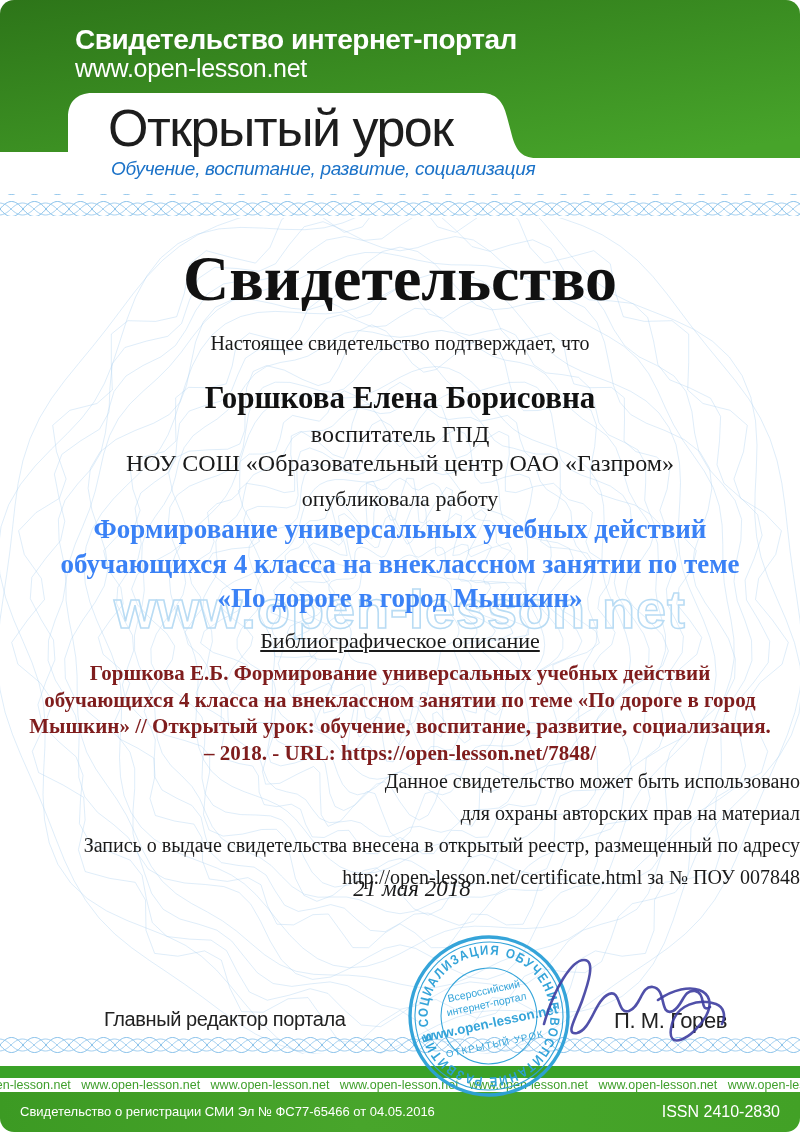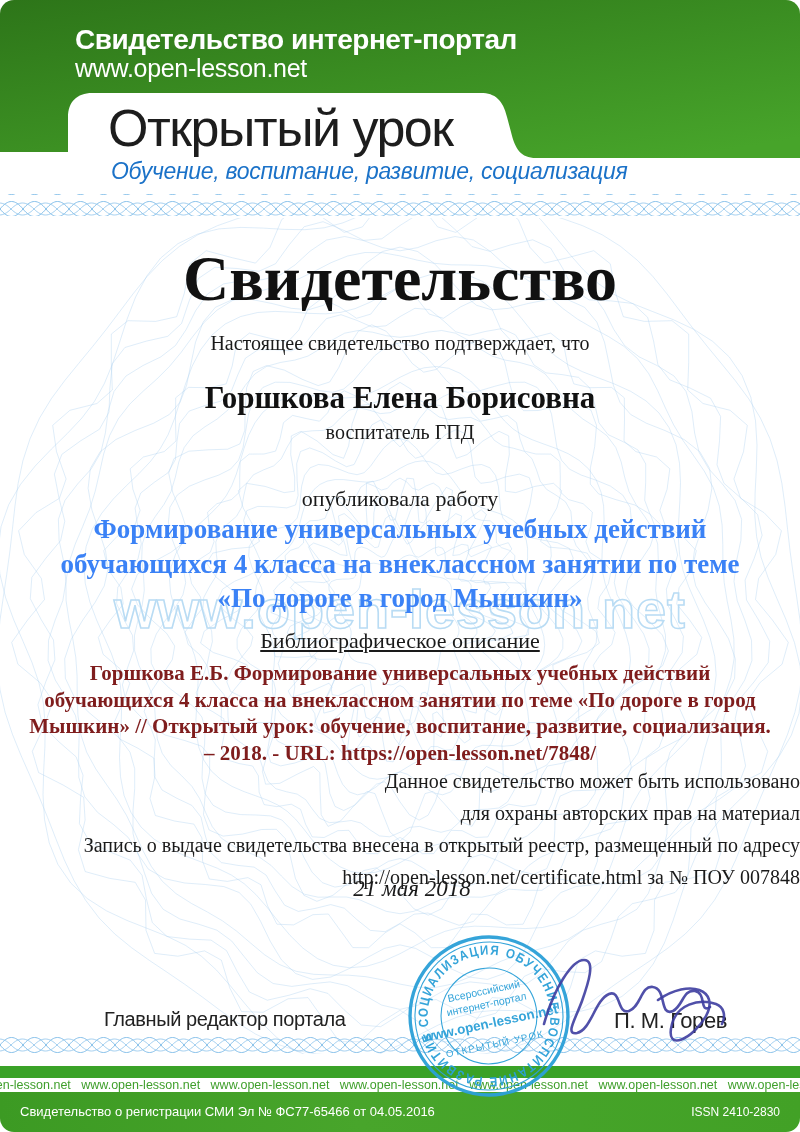--- a/index.html
+++ b/index.html
@@ -15,28 +15,28 @@
   #rosette path{fill:none;stroke:#aed3ef;stroke-width:.8;opacity:.5;}
   .band{fill:url(#lat);}
   #wm{font-family:"Liberation Sans",sans-serif;font-weight:bold;font-size:54px;
       letter-spacing:1px;fill:none;stroke:#b9dcf4;stroke-width:1.6px;text-anchor:middle;}
 
   
   .hdr{position:absolute;left:0;top:0;z-index:2;}
   .portal-title{left:75px;top:24px;z-index:3;color:#fff;font-weight:bold;font-size:28px;letter-spacing:-.5px;}
   .portal-url{left:75px;top:54px;z-index:3;color:#fff;font-size:25px;letter-spacing:-.3px;}
   .site-name{left:108px;top:98px;z-index:3;color:#1d1d1d;font-size:52px;font-weight:500;letter-spacing:-1.5px;}
-  .tagline{left:111px;top:158px;z-index:3;color:#1b72c8;font-size:23px;font-style:italic;letter-spacing:-.3px;}
+  .tagline{left:111px;top:158px;z-index:3;color:#1b72c8;font-size:19px;font-style:italic;letter-spacing:-.3px;}
 
   
   .z2{z-index:2;}
   .main-title{top:242px;font-size:64px;font-weight:bold;color:#111;}
   .confirm{top:332px;font-size:20px;color:#1a1a1a;}
   .pname{top:380px;font-size:31px;font-weight:bold;color:#111;}
-  .prole{top:421px;font-size:20px;color:#1a1a1a;}
+  .prole{top:421px;font-size:24px;color:#1a1a1a;}
   .porg{top:450px;font-size:24px;color:#1a1a1a;}
   .paction{top:486px;font-size:22px;color:#1a1a1a;}
   .wtitle{top:512px;font-size:27px;font-weight:bold;line-height:34.5px;color:#3b82f6;white-space:pre-line;}
   .blabel{top:628px;font-size:22px;color:#1a1a1a;text-decoration:underline;}
   .btext{top:660px;font-size:21px;font-weight:bold;line-height:26.5px;color:#7f1d1d;white-space:pre-line;}
   .usage{top:765px;font-size:20px;line-height:32px;color:#1a1a1a;white-space:pre-line;text-align:right;}
   .cdate{top:876px;font-size:23px;font-style:italic;color:#1a1a1a;margin-left:12px;}
 
   
   .editor-label{left:104px;top:1008px;font-size:20px;letter-spacing:-.4px;color:#222;z-index:2;}
@@ -48,21 +48,21 @@
   .sig{position:absolute;left:538px;top:938px;z-index:6;}
   .sig path{fill:none;stroke:#3d3da0;stroke-width:2.6;stroke-linecap:round;opacity:.9;}
 
   
   .stripe{left:0;top:1066px;width:800px;height:12px;background:#3aa227;z-index:3;}
   .wwwrow{left:0;top:1078px;width:800px;height:14px;background:#fff;z-index:3;overflow:hidden;
           white-space:nowrap;color:#3f9f2b;font-size:12.5px;line-height:14px;word-spacing:7px;text-indent:-48px;}
   .footer{left:0;top:1092px;width:800px;height:40px;z-index:4;
           background:linear-gradient(90deg,#3c9a23,#48a52b 45%,#42a126);}
   .reg{position:absolute;left:20px;top:0;line-height:40px;color:#fff;font-size:13px;}
-  .issn{position:absolute;right:20px;top:0;line-height:40px;color:#fff;font-size:12px;margin-left:32px;}
+  .issn{position:absolute;right:20px;top:0;line-height:40px;color:#fff;font-size:16px;margin-left:32px;}
 </style>
 </head>
 <body>
 
 <div class="page">
 
   <svg class="bg" width="800" height="1132">
     <defs>
       <pattern id="lat" width="46" height="22" patternUnits="userSpaceOnUse">
         <g fill="none" stroke="#85bfe9" stroke-width="1">
@@ -120,20 +120,21 @@
   </svg>
   <div class="abs portal-title">Свидетельство интернет-портал</div>
   <div class="abs portal-url">www.open-lesson.net</div>
   <div class="abs site-name">Открытый урок</div>
   <div class="abs tagline">Обучение, воспитание, развитие, социализация</div>
 
   <div class="abs ctr ser z2 main-title">Свидетельство</div>
   <div class="abs ctr ser z2 confirm">Настоящее свидетельство подтверждает, что</div>
   <div class="abs ctr ser z2 pname">Горшкова Елена Борисовна</div>
   <div class="abs ctr ser z2 prole">воспитатель ГПД</div>
+  <div class="abs ctr ser z2 porg">НОУ СОШ «Образовательный центр ОАО «Газпром»</div>
   <div class="abs ctr ser z2 paction">опубликовала работу</div>
   <div class="abs ctr ser z2 wtitle">Формирование универсальных учебных действий
 обучающихся 4 класса на внеклассном занятии по теме
 «По дороге в город Мышкин»</div>
   <div class="abs ctr ser z2 blabel">Библиографическое описание</div>
   <div class="abs ctr ser z2 btext">Горшкова Е.Б. Формирование универсальных учебных действий
 обучающихся 4 класса на внеклассном занятии по теме «По дороге в город
 Мышкин» // Открытый урок: обучение, воспитание, развитие, социализация.
 – 2018. - URL: https://open-lesson.net/7848/</div>
   <div class="abs ctr ser z2 usage">Данное свидетельство может быть использовано

